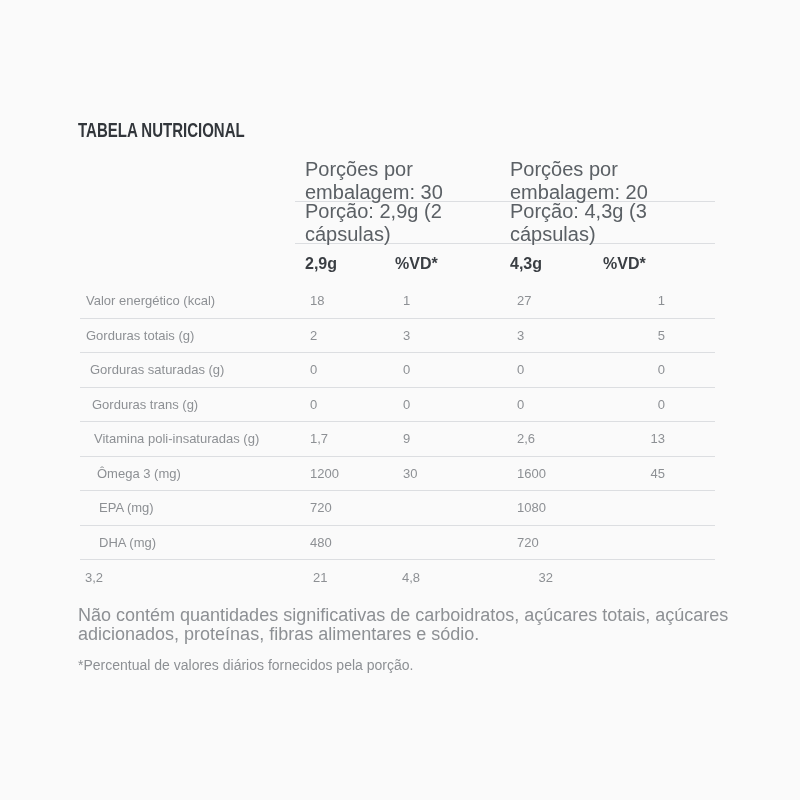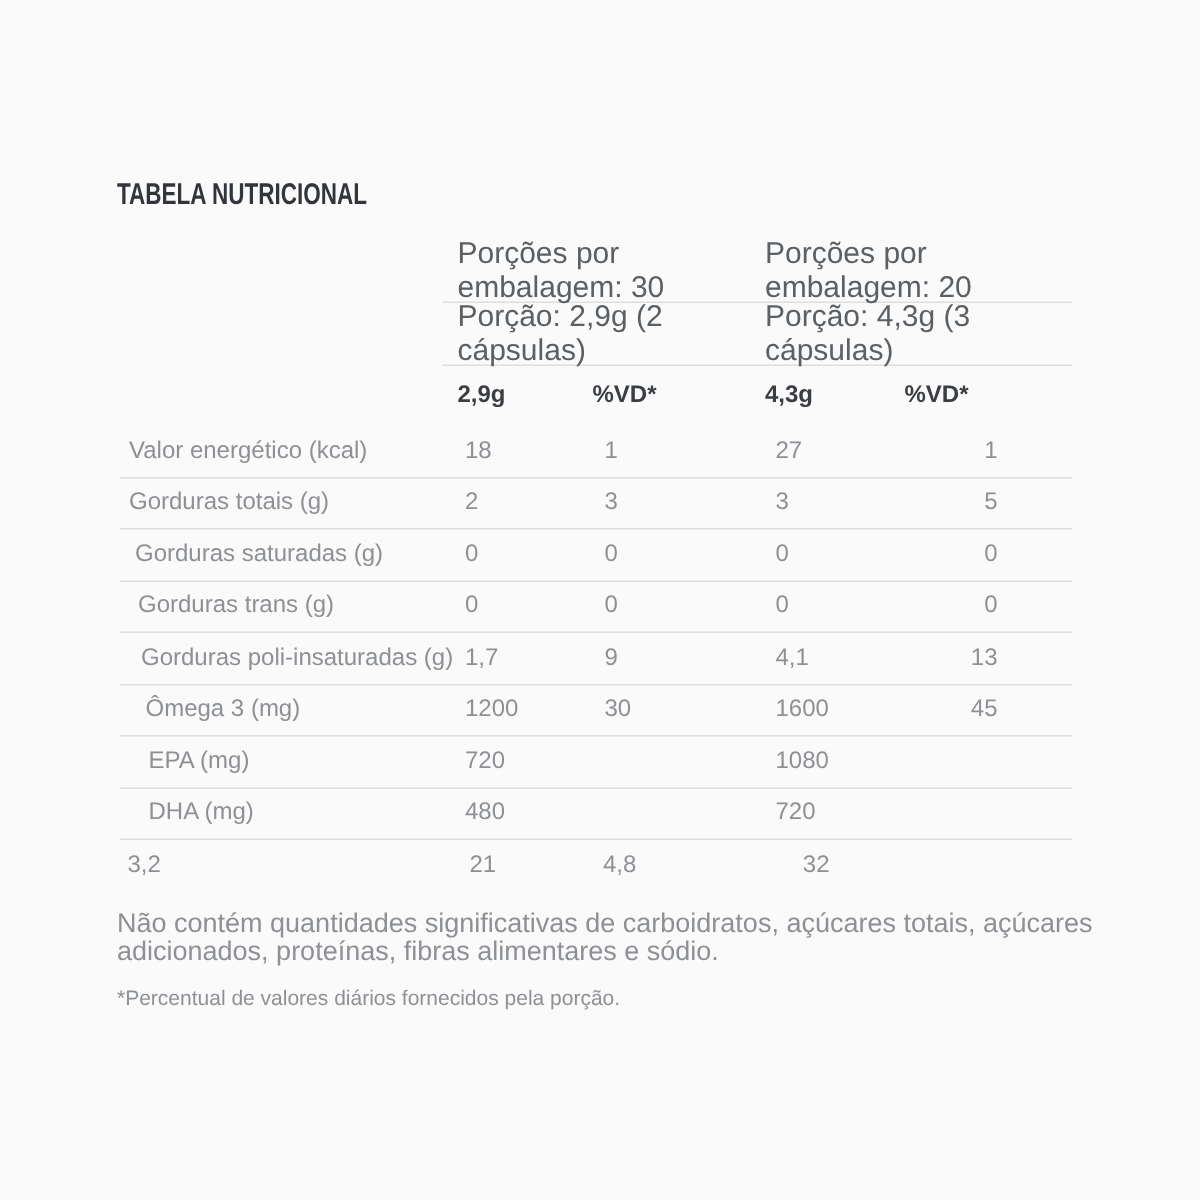--- a/index.html
+++ b/index.html
@@ -31,21 +31,21 @@
 
   
   .size-header {
     position:absolute; left:80px; top:244px; width:635px; height:40px;
     display:grid; grid-template-columns:225px 90px 115px 93px 112px;
     align-items:center;
     font-size:16px; font-weight:700; color:#3a3e43;
   }
 
   
-  .nutrient-table { position:absolute; left:80px; top:284px; width:635px; font-size:16px; color:#8d9094; }
+  .nutrient-table { position:absolute; left:80px; top:284px; width:635px; font-size:13px; color:#8d9094; }
   .nutrient-row {
     display:grid; grid-template-columns:225px 90px 115px 93px 112px;
     align-items:center;
     height:34.5px; box-sizing:border-box;
     border-bottom:1px solid #dcdee1;
   }
   .nutrient-row.last { border-bottom:none; }
 
   .cell-qty1 { padding-left:5px; }
   .cell-vd1  { padding-left:8px; }
@@ -122,24 +122,24 @@
 
     <div class="nutrient-row">
       <div class="cell-label ind-b">Gorduras trans (g)</div>
       <div class="cell-qty1">0</div>
       <div class="cell-vd1">0</div>
       <div class="cell-qty2">0</div>
       <div class="cell-vd2">0</div>
     </div>
 
     <div class="nutrient-row">
-      <div class="cell-label ind-c">Gorduras poli-insaturadas (g)</div>
+      <div class="cell-label ind-c">Vitamina poli-insaturadas (g)</div>
       <div class="cell-qty1">1,7</div>
       <div class="cell-vd1">9</div>
-      <div class="cell-qty2">4,1</div>
+      <div class="cell-qty2">2,6</div>
       <div class="cell-vd2">13</div>
     </div>
 
     <div class="nutrient-row">
       <div class="cell-label ind-d">Ômega 3 (mg)</div>
       <div class="cell-qty1">1200</div>
       <div class="cell-vd1">30</div>
       <div class="cell-qty2">1600</div>
       <div class="cell-vd2">45</div>
     </div>

